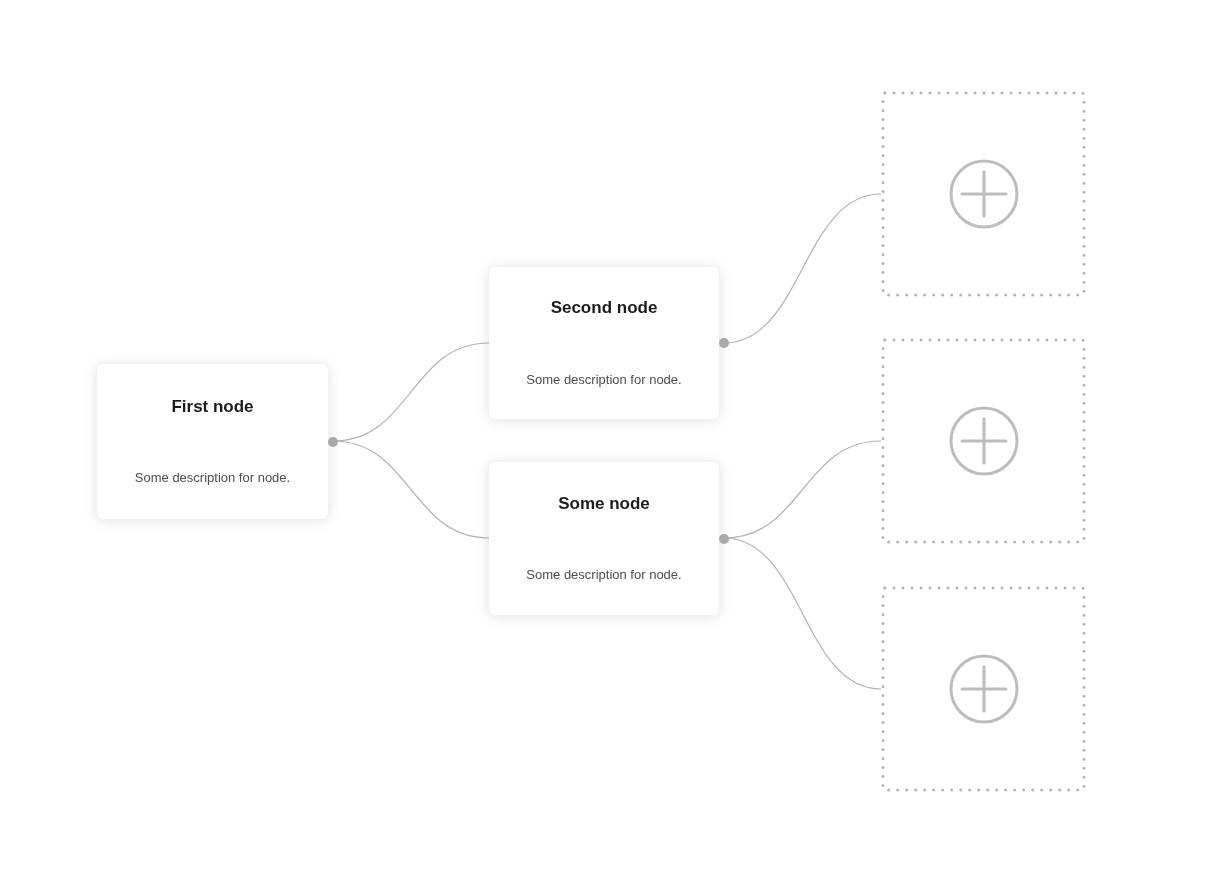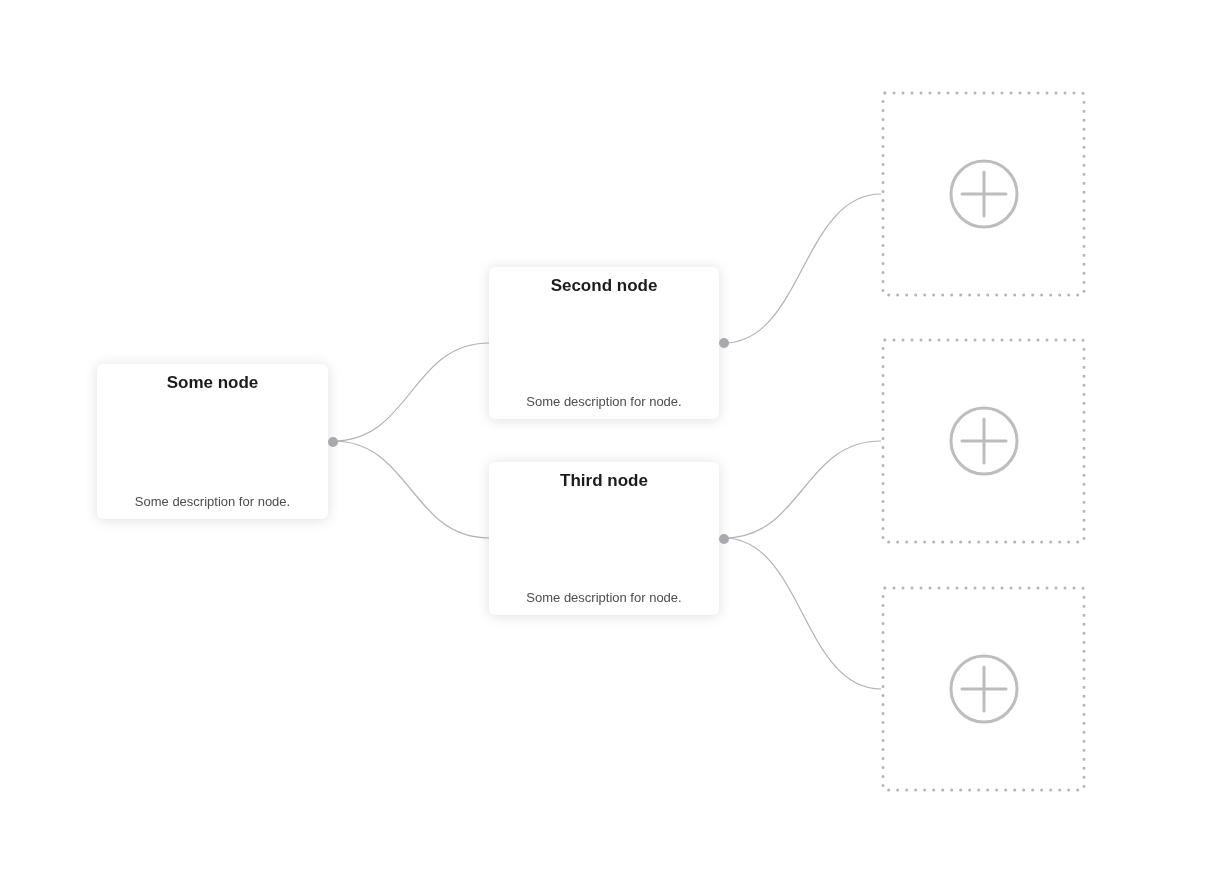--- a/index.html
+++ b/index.html
@@ -26,21 +26,21 @@
     stroke-width: 1.2;
   }
   .node {
     position: absolute;
     background: var(--color-card_bg, #ffffff);
     border-radius: 6px;
     box-shadow: 0 1px 14px rgba(0,0,0,0.13);
     display: flex;
     flex-direction: column;
     align-items: center;
-    justify-content: space-between;
+    justify-content: center;
     gap: 53px;
     text-align: center;
     box-sizing: border-box;
     padding: 8px 10px;
   }
   .node-title {
     font-size: 17px;
     font-weight: 700;
     color: var(--color-title, #1b1b1b);
     line-height: 1.25;
@@ -100,33 +100,33 @@
 
   <svg class="edges" width="1207" height="896">
     <path class="edge" d="M333,441 C411,441 411,343 489,343"></path>
     <path class="edge" d="M333,441 C411,441 411,538 489,538"></path>
     <path class="edge" d="M724,343 C802.5,343 802.5,194 881,194"></path>
     <path class="edge" d="M724,538 C802.5,538 802.5,441 881,441"></path>
     <path class="edge" d="M724,538 C802.5,538 802.5,689 881,689"></path>
   </svg>
 
   <div class="node" style="left:97px; top:364px; width:231px; height:155px;">
-    <div class="node-title">Some node</div>
+    <div class="node-title">First node</div>
     <div class="node-desc">Some description for node.</div>
     <span class="handle"></span>
   </div>
 
   <div class="node" style="left:489px; top:267px; width:230px; height:152px;">
     <div class="node-title">Second node</div>
     <div class="node-desc">Some description for node.</div>
     <span class="handle"></span>
   </div>
 
   <div class="node" style="left:489px; top:462px; width:230px; height:153px;">
-    <div class="node-title">Third node</div>
+    <div class="node-title">Some node</div>
     <div class="node-desc">Some description for node.</div>
     <span class="handle"></span>
   </div>
 
   <div class="placeholder" style="left:881px; top:91px;">
     <svg class="ph-border" width="205" height="206">
       <rect x="2" y="2" width="201" height="202" rx="2"></rect>
     </svg>
     <svg class="plus" width="76" height="76" viewBox="0 0 76 76">
       <circle cx="38" cy="38" r="33"></circle>

